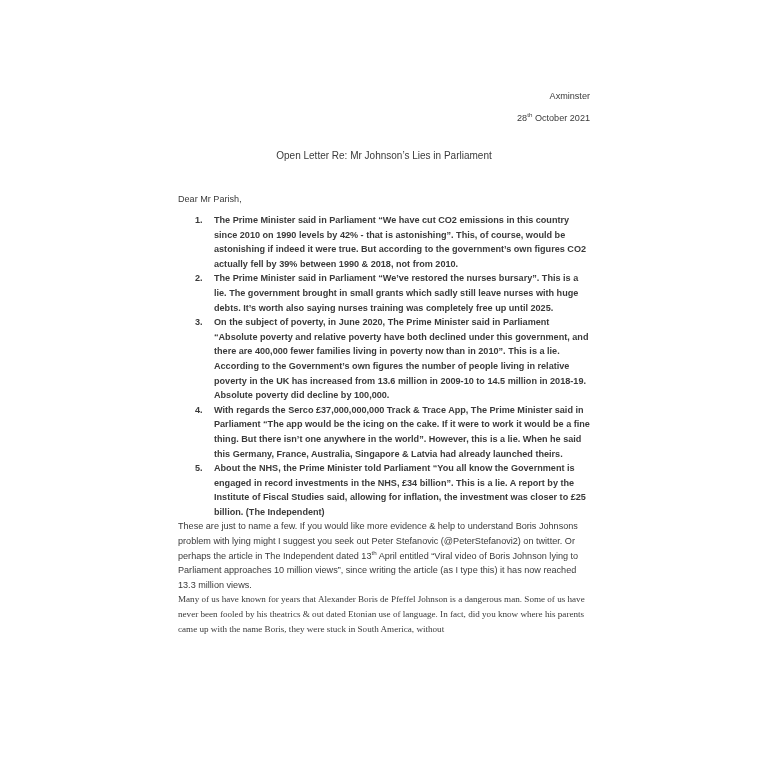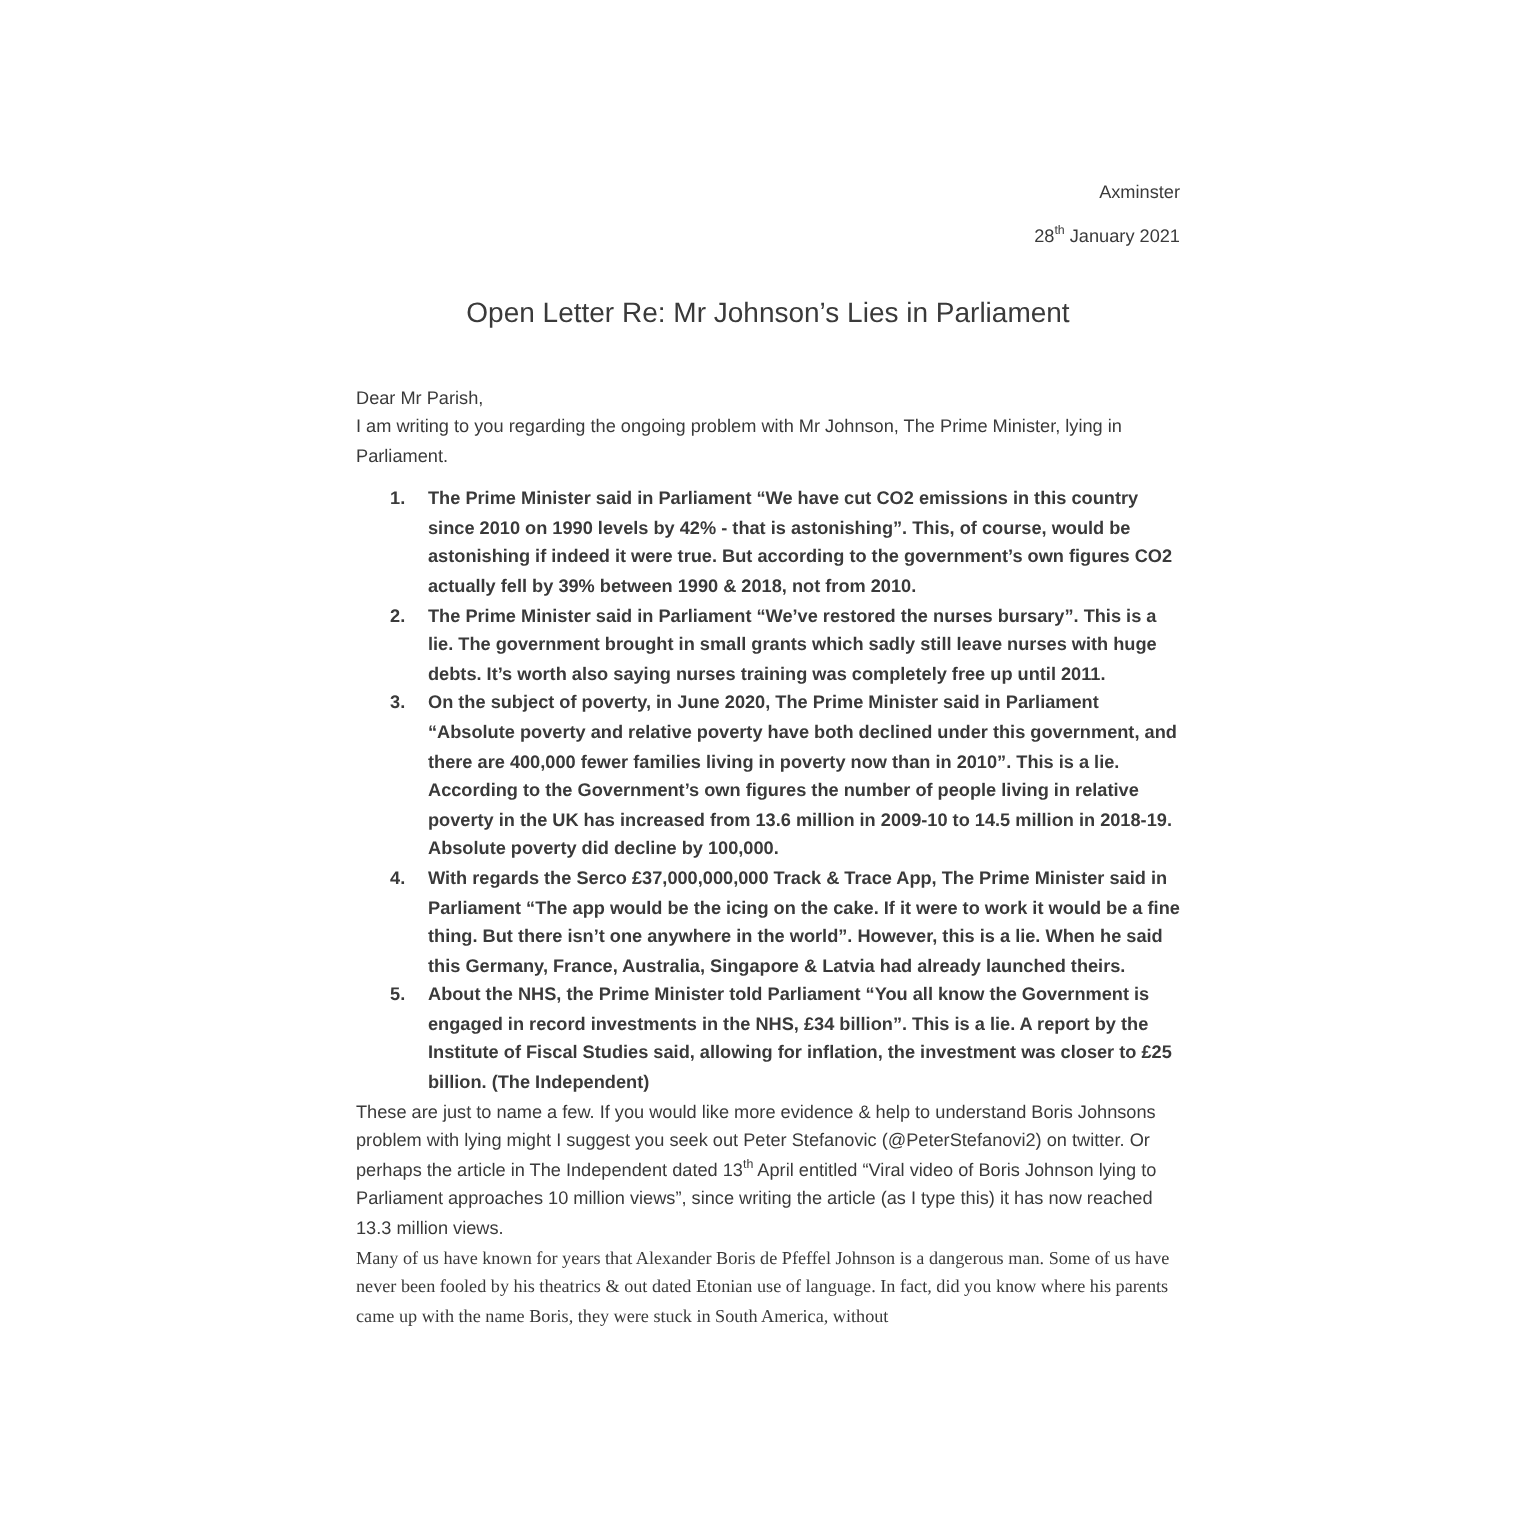--- a/index.html
+++ b/index.html
@@ -34,21 +34,21 @@
     line-height: 21.5px;
     color: #3a3a3a;
   }
   .addr-line {
     display: block;
     white-space: nowrap;
   }
   .title {
     margin-top: 20px;
     text-align: center;
-    font-size: 14px;
+    font-size: 10px;
     line-height: 14px;
     color: #3a3a3a;
   }
   .salutation {
     margin-top: 29px;
     font-size: 9.1px;
     line-height: 14px;
   }
   p.para {
     margin: 0;
@@ -92,33 +92,32 @@
   }
 </style>
 </head>
 <body>
 
 <div class="page">
   <div class="content">
 
     <div class="addr-block">
       <span class="addr-line">Axminster</span>
-      <span class="addr-line"><span>28</span><sup>th</sup><span> January 2021</span></span>
+      <span class="addr-line"><span>28</span><sup>th</sup><span> October 2021</span></span>
     </div>
 
     <div class="title">Open Letter Re: Mr Johnson’s Lies in Parliament</div>
 
     <div class="salutation">Dear Mr Parish,</div>
 
-    <p class="para gap-lg">I am writing to you regarding the ongoing problem with Mr Johnson, The Prime Minister, lying in Parliament.</p>
 
 
     <ol class="lie-list">
       <li>The Prime Minister said in Parliament “We have cut CO2 emissions in this country since 2010 on 1990 levels by 42% - that is astonishing”. This, of course, would be astonishing if indeed it were true. But according to the government’s own figures CO2 actually fell by 39% between 1990 &amp; 2018, not from 2010.</li>
-      <li>The Prime Minister said in Parliament “We’ve restored the nurses bursary”. This is a lie. The government brought in small grants which sadly still leave nurses with huge debts. It’s worth also saying nurses training was completely free up until 2011.</li>
+      <li>The Prime Minister said in Parliament “We’ve restored the nurses bursary”. This is a lie. The government brought in small grants which sadly still leave nurses with huge debts. It’s worth also saying nurses training was completely free up until 2025.</li>
       <li>On the subject of poverty, in June 2020, The Prime Minister said in Parliament “Absolute poverty and relative poverty have both declined under this government, and there are 400,000 fewer families living in poverty now than in 2010”. This is a lie. According to the Government’s own figures the number of people living in relative poverty in the UK has increased from 13.6 million in 2009-10 to 14.5 million in 2018-19. Absolute poverty did decline by 100,000.</li>
       <li>With regards the Serco £37,000,000,000 Track &amp; Trace App, The Prime Minister said in Parliament “The app would be the icing on the cake. If it were to work it would be a fine thing. But there isn’t one anywhere in the world”. However, this is a lie. When he said this Germany, France, Australia, Singapore &amp; Latvia had already launched theirs.</li>
       <li>About the NHS, the Prime Minister told Parliament “You all know the Government is engaged in record investments in the NHS, £34 billion”. This is a lie. A report by the Institute of Fiscal Studies said, allowing for inflation, the investment was closer to £25 billion. (The Independent)</li>
     </ol>
 
     <p class="para gap-md"><span>These are just to name a few. If you would like more evidence &amp; help to understand Boris Johnsons problem with lying might I suggest you seek out Peter Stefanovic (@PeterStefanovi2) on twitter. Or perhaps the article in The Independent dated 13</span><sup>th</sup><span> April entitled “Viral video of Boris Johnson lying to Parliament approaches 10 million views”, since writing the article (as I type this) it has now reached 13.3 million views.</span></p>
 
     <p class="para gap-xl">Many of us have known for years that Alexander Boris de Pfeffel Johnson is a dangerous man. Some of us have never been fooled by his theatrics &amp; out dated Etonian use of language. In fact, did you know where his parents came up with the name Boris, they were stuck in South America, without</p>
 
   </div>

